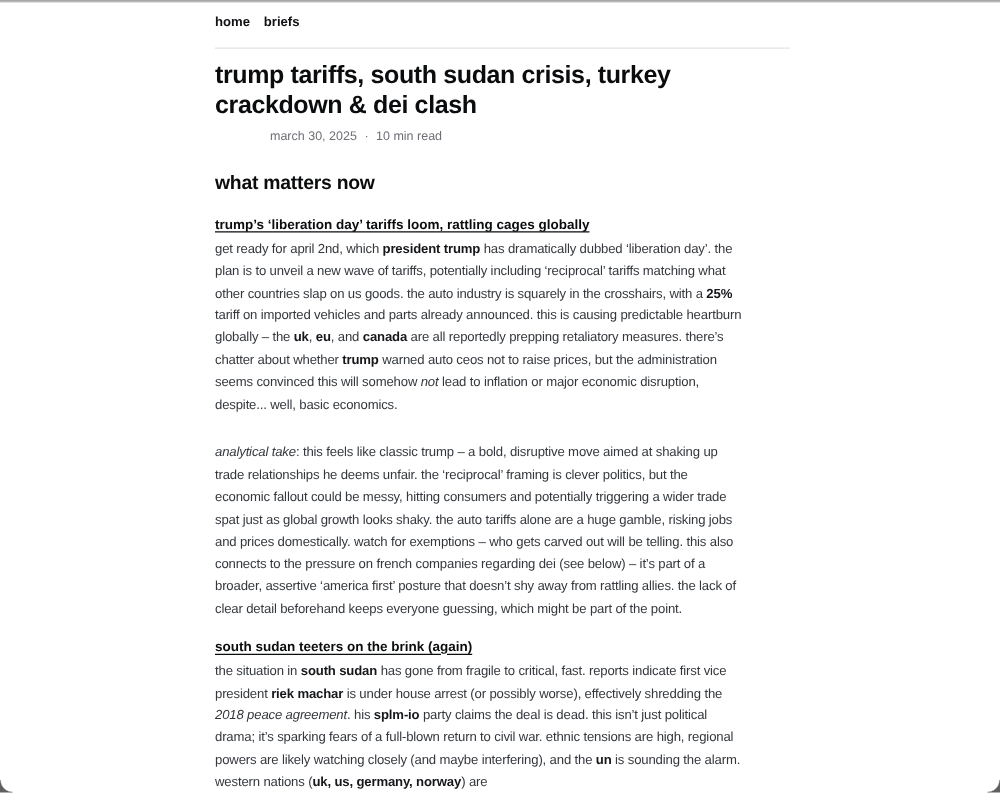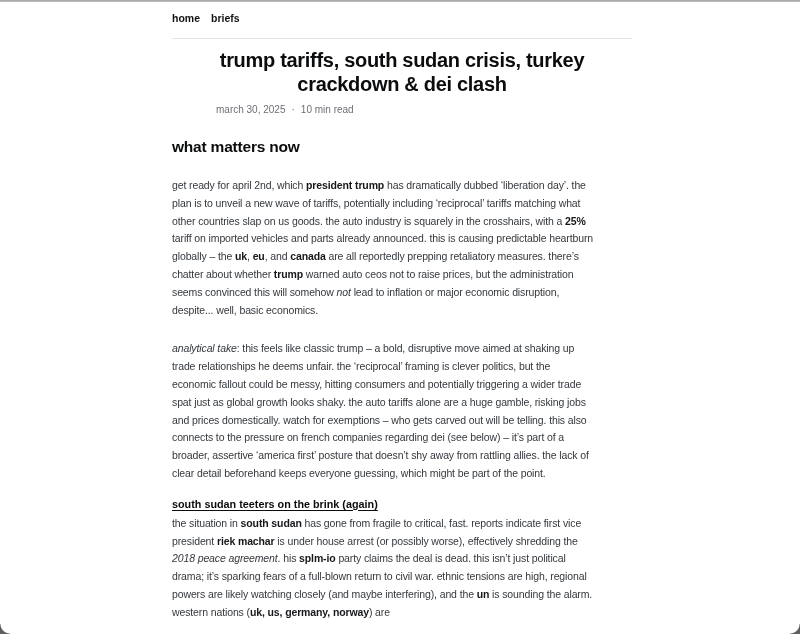--- a/index.html
+++ b/index.html
@@ -61,21 +61,20 @@
     margin: 13px 0 0 0;
     width: 460px;
   }
   h1.title {
     margin: 9px 0 0 0;
     font-size: 20px;
     line-height: 24px;
     letter-spacing: -0.3px;
     font-weight: 700;
     color: #0b0c0e;
-    text-align: center;
   }
   .meta {
     margin-top: 8px;
     display: flex;
     align-items: flex-start;
     gap: 6px;
     font-size: 10px;
     line-height: 12px;
     color: #6e7076;
     padding-left: 44px;
@@ -128,20 +127,21 @@
     <h1 class="title">trump tariffs, south sudan crisis, turkey crackdown &amp; dei clash</h1>
 
     <div class="meta">
       <span>march 30, 2025</span>
       <span>·</span>
       <span>10 min read</span>
     </div>
 
     <h2 class="section-heading">what matters now</h2>
 
+    <h3 class="story-heading">trump’s ‘liberation day’ tariffs loom, rattling cages globally</h3>
     <p class="story-paragraph"><span>get ready for april 2nd, which </span><span class="b">president trump</span><span> has dramatically dubbed ‘liberation day’. the plan is to unveil a new wave of tariffs, potentially including ‘reciprocal’ tariffs matching what other countries slap on us goods. the auto industry is squarely in the crosshairs, with a </span><span class="b">25%</span><span> tariff on imported vehicles and parts already announced. this is causing predictable heartburn globally – the </span><span class="b">uk</span><span>, </span><span class="b">eu</span><span>, and </span><span class="b">canada</span><span> are all reportedly prepping retaliatory measures. there’s chatter about whether </span><span class="b">trump</span><span> warned auto ceos not to raise prices, but the administration seems convinced this will somehow </span><span class="i">not</span><span> lead to inflation or major economic disruption, despite... well, basic economics.</span></p>
     <p class="story-paragraph"><span class="i">analytical take</span><span>: this feels like classic trump – a bold, disruptive move aimed at shaking up trade relationships he deems unfair. the ‘reciprocal’ framing is clever politics, but the economic fallout could be messy, hitting consumers and potentially triggering a wider trade spat just as global growth looks shaky. the auto tariffs alone are a huge gamble, risking jobs and prices domestically. watch for exemptions – who gets carved out will be telling. this also connects to the pressure on french companies regarding dei (see below) – it’s part of a broader, assertive ‘america first’ posture that doesn’t shy away from rattling allies. the lack of clear detail beforehand keeps everyone guessing, which might be part of the point.</span></p>
 
     <h3 class="story-heading second">south sudan teeters on the brink (again)</h3>
     <p class="story-paragraph"><span>the situation in </span><span class="b">south sudan</span><span> has gone from fragile to critical, fast. reports indicate first vice president </span><span class="b">riek machar</span><span> is under house arrest (or possibly worse), effectively shredding the </span><span class="i">2018 peace agreement</span><span>. his </span><span class="b">splm-io</span><span> party claims the deal is dead. this isn’t just political drama; it’s sparking fears of a full-blown return to civil war. ethnic tensions are high, regional powers are likely watching closely (and maybe interfering), and the </span><span class="b">un</span><span> is sounding the alarm. western nations (</span><span class="b">uk, us, germany, norway</span><span>) are</span></p>
 
   </div>
 </div>
 
 <div class="corner corner-bl"></div>

